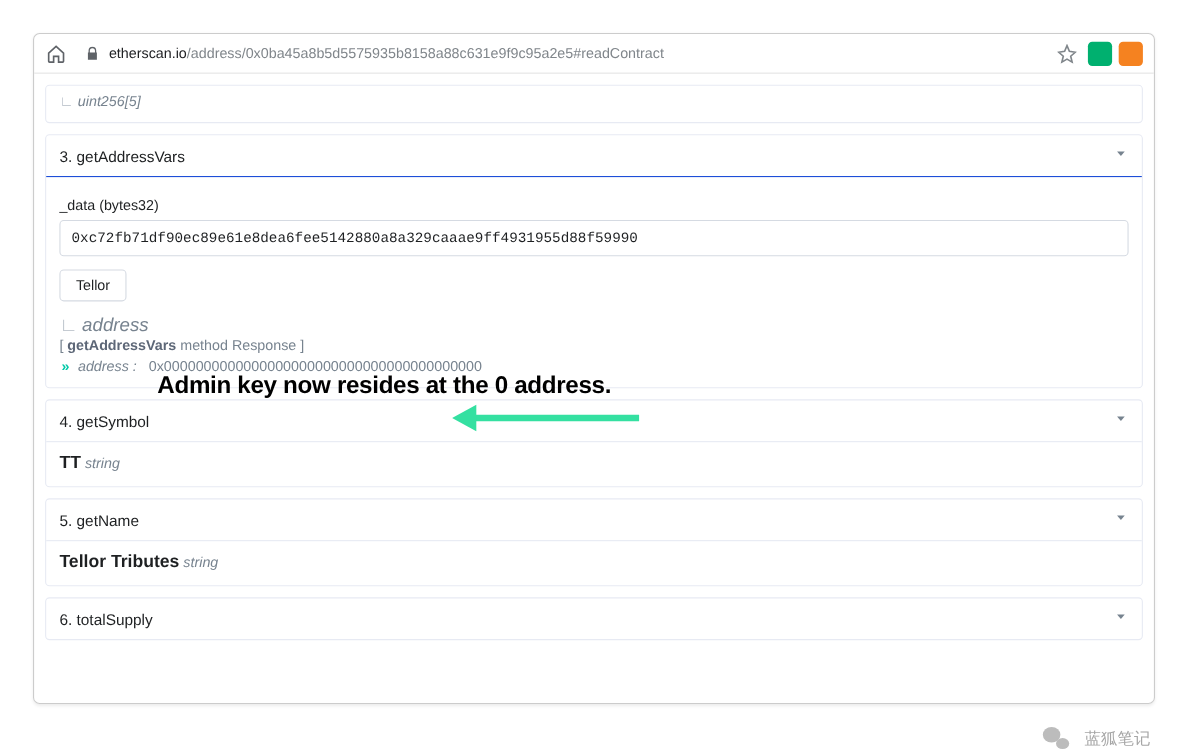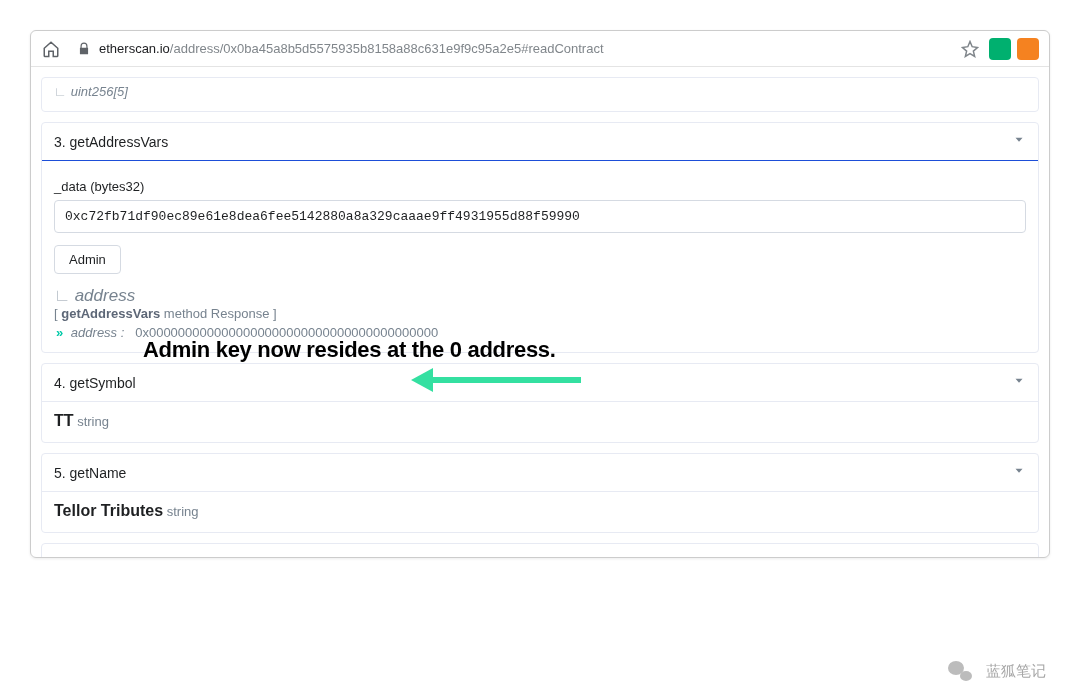--- a/index.html
+++ b/index.html
@@ -1,18 +1,18 @@
 <!DOCTYPE html>
 <html><head>
 <meta charset="utf-8">
 <style>
 * { box-sizing: border-box; margin: 0; padding: 0; }
 body { font-family: -apple-system, BlinkMacSystemFont, "Segoe UI", Helvetica, Arial, sans-serif; background: #fff; color: #212529; font-size: 14px; }
 .window { width: 1080px; height: 687px; border: 1px solid #000; border-top: none; border-left: none; border-right: none; border-bottom: 4px solid #000; padding: 0; position: relative; background: #fff; }
-.window-inner { border: 1px solid #ccc; margin: 30px; height: 528px; border-radius: 6px; overflow: hidden; position: relative; box-shadow: 0 1px 3px rgba(0,0,0,0.08); }
+.window-inner { border: 1px solid #ccc; margin: 30px; height: 610px; border-radius: 6px; overflow: hidden; position: relative; box-shadow: 0 1px 3px rgba(0,0,0,0.08); }
 .addr-bar { height: 36px; border-bottom: 1px solid #e4e4e4; display: flex; align-items: center; padding: 0 10px; gap: 10px; }
 .home-icon { width: 20px; height: 20px; display: flex; align-items: center; justify-content: center; color: #5f6368; }
 .home-icon svg { width: 18px; height: 18px; }
 .url-box { flex: 1; display: flex; align-items: center; gap: 8px; padding-left: 6px; color: #5f6368; font-size: 13px; overflow: hidden; white-space: nowrap; }
 .lock-icon { width: 14px; height: 14px; }
 .url-text .host { color: #202124; }
 .url-text .path { color: #80868b; }
 .star-icon { width: 18px; height: 18px; color: #80868b; }
 .ext-icons { display: flex; gap: 6px; align-items: center; }
 .ext-face { width: 22px; height: 22px; border-radius: 4px; }
@@ -34,21 +34,21 @@
 .response-block { }
 .response-head { color: #77838f; font-size: 13px; }
 .response-head .method { color: #5d6777; font-weight: 600; }
 .response-line { margin-top: 4px; color: #77838f; font-size: 13px; }
 .dbl-arrow { color: #00c9a7; font-weight: 700; margin-right: 4px; margin-left: 2px; }
 .italic-type { font-style: italic; color: #77838f; }
 .annotation { position: absolute; left: 112px; top: 238px; font-size: 22px; font-weight: 700; color: #000; letter-spacing: -0.3px; margin-top: 32px; }
 .arrow-annot { position: absolute; left: 380px; top: 293px; pointer-events: none; }
 .result-row .nm { color: #1e2022; font-size: 16px; font-weight: bold; }
 .simple-body { padding: 10px 12px 12px 12px; color: #1e2022; font-size: 13px; border-top: 1px solid #e7eaf3; }
-.simple-body .type { color: #77838f; font-family: Arial, sans-serif; }
+.simple-body .type { color: #77838f; font-style: italic; font-family: Arial, sans-serif; }
 .wechat-badge { position: absolute; right: 34px; bottom: 32px; display: flex; align-items: center; gap: 14px; color: #a6a6a6; font-size: 15px; z-index: 5; }
 .wechat-badge .bubble { position: relative; width: 24px; height: 20px; }
 .wechat-badge .bubble::before, .wechat-badge .bubble::after { content: ""; position: absolute; background: #bcbcbc; border-radius: 50%; }
 .wechat-badge .bubble::before { width: 16px; height: 14px; left: 0; top: 0; }
 .wechat-badge .bubble::after { width: 12px; height: 10px; right: 0; bottom: 0; }
 </style>
 </head>
 <body>
 
 <div class="window">
@@ -88,21 +88,21 @@
         <span>3. getAddressVars</span>
         <span class="chev">
           <svg width="14" height="14" viewBox="0 0 24 24" fill="currentColor">
                 <path d="M12 15l6-7H6z"></path>
               </svg>
         </span>
       </div>
       <div class="panel-body">
         <span class="label">_data (bytes32)</span>
         <input class="input" value="0xc72fb71df90ec89e61e8dea6fee5142880a8a329caaae9ff4931955d88f59990" style="">
-        <button class="btn">Admin</button>
+        <button class="btn">Tellor</button>
         <div class="ret-type">
           <span class="tree-ind">∟</span><span>address</span>
         </div>
         <div class="response-block">
           <div class="response-head">
             <span>[ </span><span class="method">getAddressVars</span><span> method Response ]</span>
           </div>
           <div class="response-line">
             <span class="dbl-arrow">»</span>
             <span class="italic-type">address</span>

